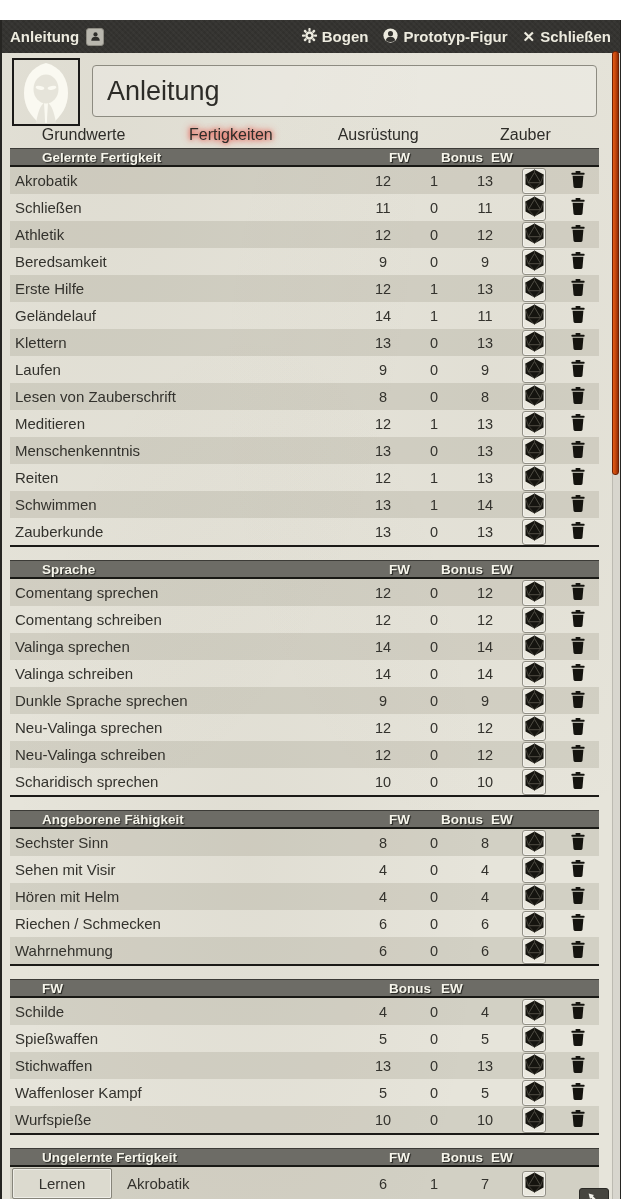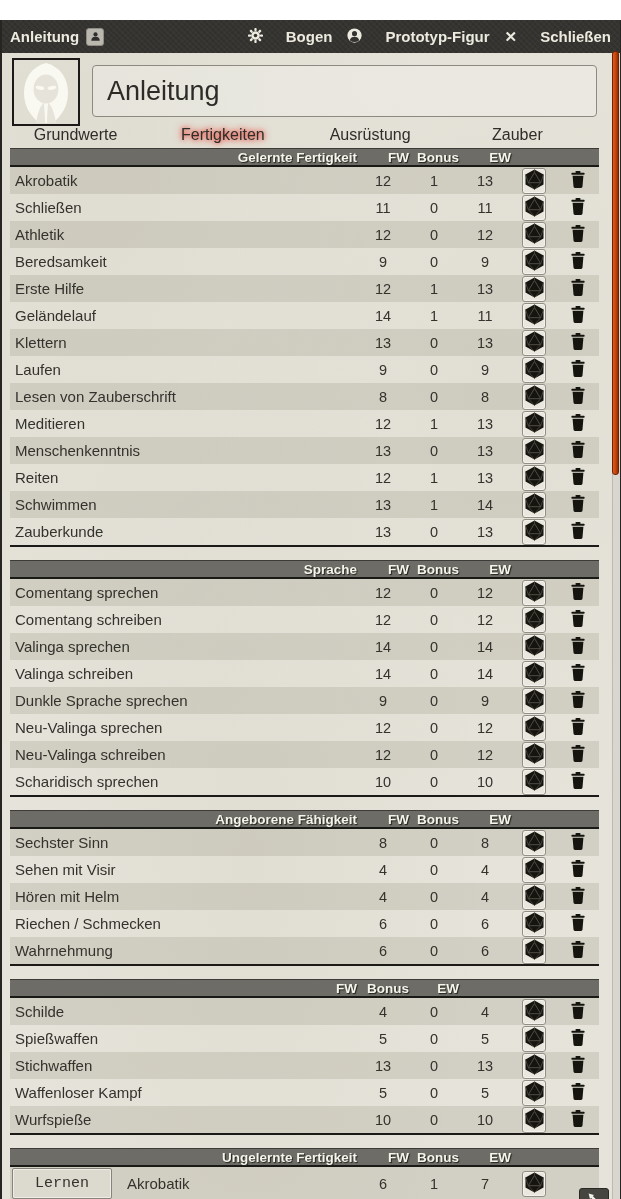--- a/index.html
+++ b/index.html
@@ -29,54 +29,54 @@
     display:flex; align-items:center; padding:0 10px;
     color:#edebdf; font-weight:bold; font-size:15px;
   }
   .titlebar .left { display:flex; align-items:center; gap:7px; }
   .badge {
     width:18px; height:18px; background:#b9b7ae; border-radius:3px;
     display:inline-flex; align-items:center; justify-content:center;
     border:1px solid #8e8c83; cursor:pointer;
   }
   .titlebar .right { margin-left:auto; display:flex; align-items:center; gap:15px; }
-  .tb-action { display:inline-flex; align-items:center; gap:23px; cursor:pointer; }
+  .tb-action { display:inline-flex; align-items:center; gap:5px; cursor:pointer; }
   .x-icon { font-size:15px; font-weight:bold; line-height:1; }
 
   
   .avatar {
     position:absolute; left:10px; top:38px; width:68px; height:68px;
     border:2px solid #1b1a18; background:transparent; cursor:pointer;
   }
   .name-input {
     position:absolute; left:90px; top:45px; width:505px; height:52px;
     background:rgba(255,255,255,.22); border:1px solid #8d8b81; border-radius:4px;
     font-family:"Liberation Sans", sans-serif; font-size:27px; color:#2c2b27;
     padding:0 14px;
   }
 
   
-  .tabs { position:absolute; top:103px; left:0; width:589px; height:23px; display:flex; }
+  .tabs { position:absolute; top:103px; left:8px; width:589px; height:23px; display:flex; }
   .tab {
     flex:1; text-align:center; font-size:16px; color:#2e2d29; cursor:pointer;
     line-height:23px;
   }
   .tab.active { text-shadow:0 0 4px #e2574a, 0 0 7px #e8786c, 0 0 10px #eda59c; }
 
   
   .sections { position:absolute; top:128px; left:8px; width:589px; }
   .section { margin-bottom:13px; border-bottom:2px solid #1b1a17; }
   .sec-header {
     display:grid; grid-template-columns:1fr 52px 50px 52px 46px 42px;
     height:19px; align-items:center;
     background:#6d6c66; border-top:1px solid #3c3b37; border-bottom:2px solid #191915;
     color:#f5f4ea; font-weight:bold; font-size:13.5px;
     text-shadow:1px 1px 1px #22221e;
   }
-  .sec-header .h { text-align:right; }
+  .sec-header .h { text-align:left;padding-left:32px; }
   .srow {
     display:grid; grid-template-columns:1fr 52px 50px 52px 46px 42px;
     height:27px; align-items:center; font-size:15px; color:#33322d;
   }
   .rows .srow:nth-child(odd) { background:rgba(140,136,120,.22); }
   .c-name { padding-left:5px; white-space:nowrap; overflow:hidden; }
   .num { text-align:center; font-size:14.5px; }
   .dice-cell, .trash-cell { display:flex; justify-content:center; align-items:center; }
   .die-btn {
     width:24px; height:26px; display:flex; align-items:center; justify-content:center;
@@ -85,21 +85,21 @@
   }
   .trash-btn { background:none; border:none; cursor:pointer; display:flex; padding:2px; }
 
   
   .section.unlearned .srow {
     grid-template-columns:112px 1fr 52px 50px 52px 46px 42px; height:33px;
   }
   .learn-cell { display:flex; align-items:center; justify-content:flex-start; height:100%; padding:1px 0 1px 2px; }
   .learn-btn {
     width:100px; height:100%; background:#dcdacf; border:1px solid #86847a; border-radius:2px;
-    font-family:Liberation Mono, monospace; font-size:15px; color:#33322d; cursor:pointer;
+    font-family:Liberation Sans, sans-serif; font-size:15px; color:#33322d; cursor:pointer;
     box-shadow:inset 0 0 0 1px rgba(255,255,255,.5);
   }
 
   
   .scroll-track {
     position:absolute; top:33px; right:0; width:8px; bottom:0;
     background:#d8d6ce; border-left:1px solid #bcbab1;
   }
   .scroll-thumb {
     position:absolute; top:31px; right:1px; width:7px; height:424px;

